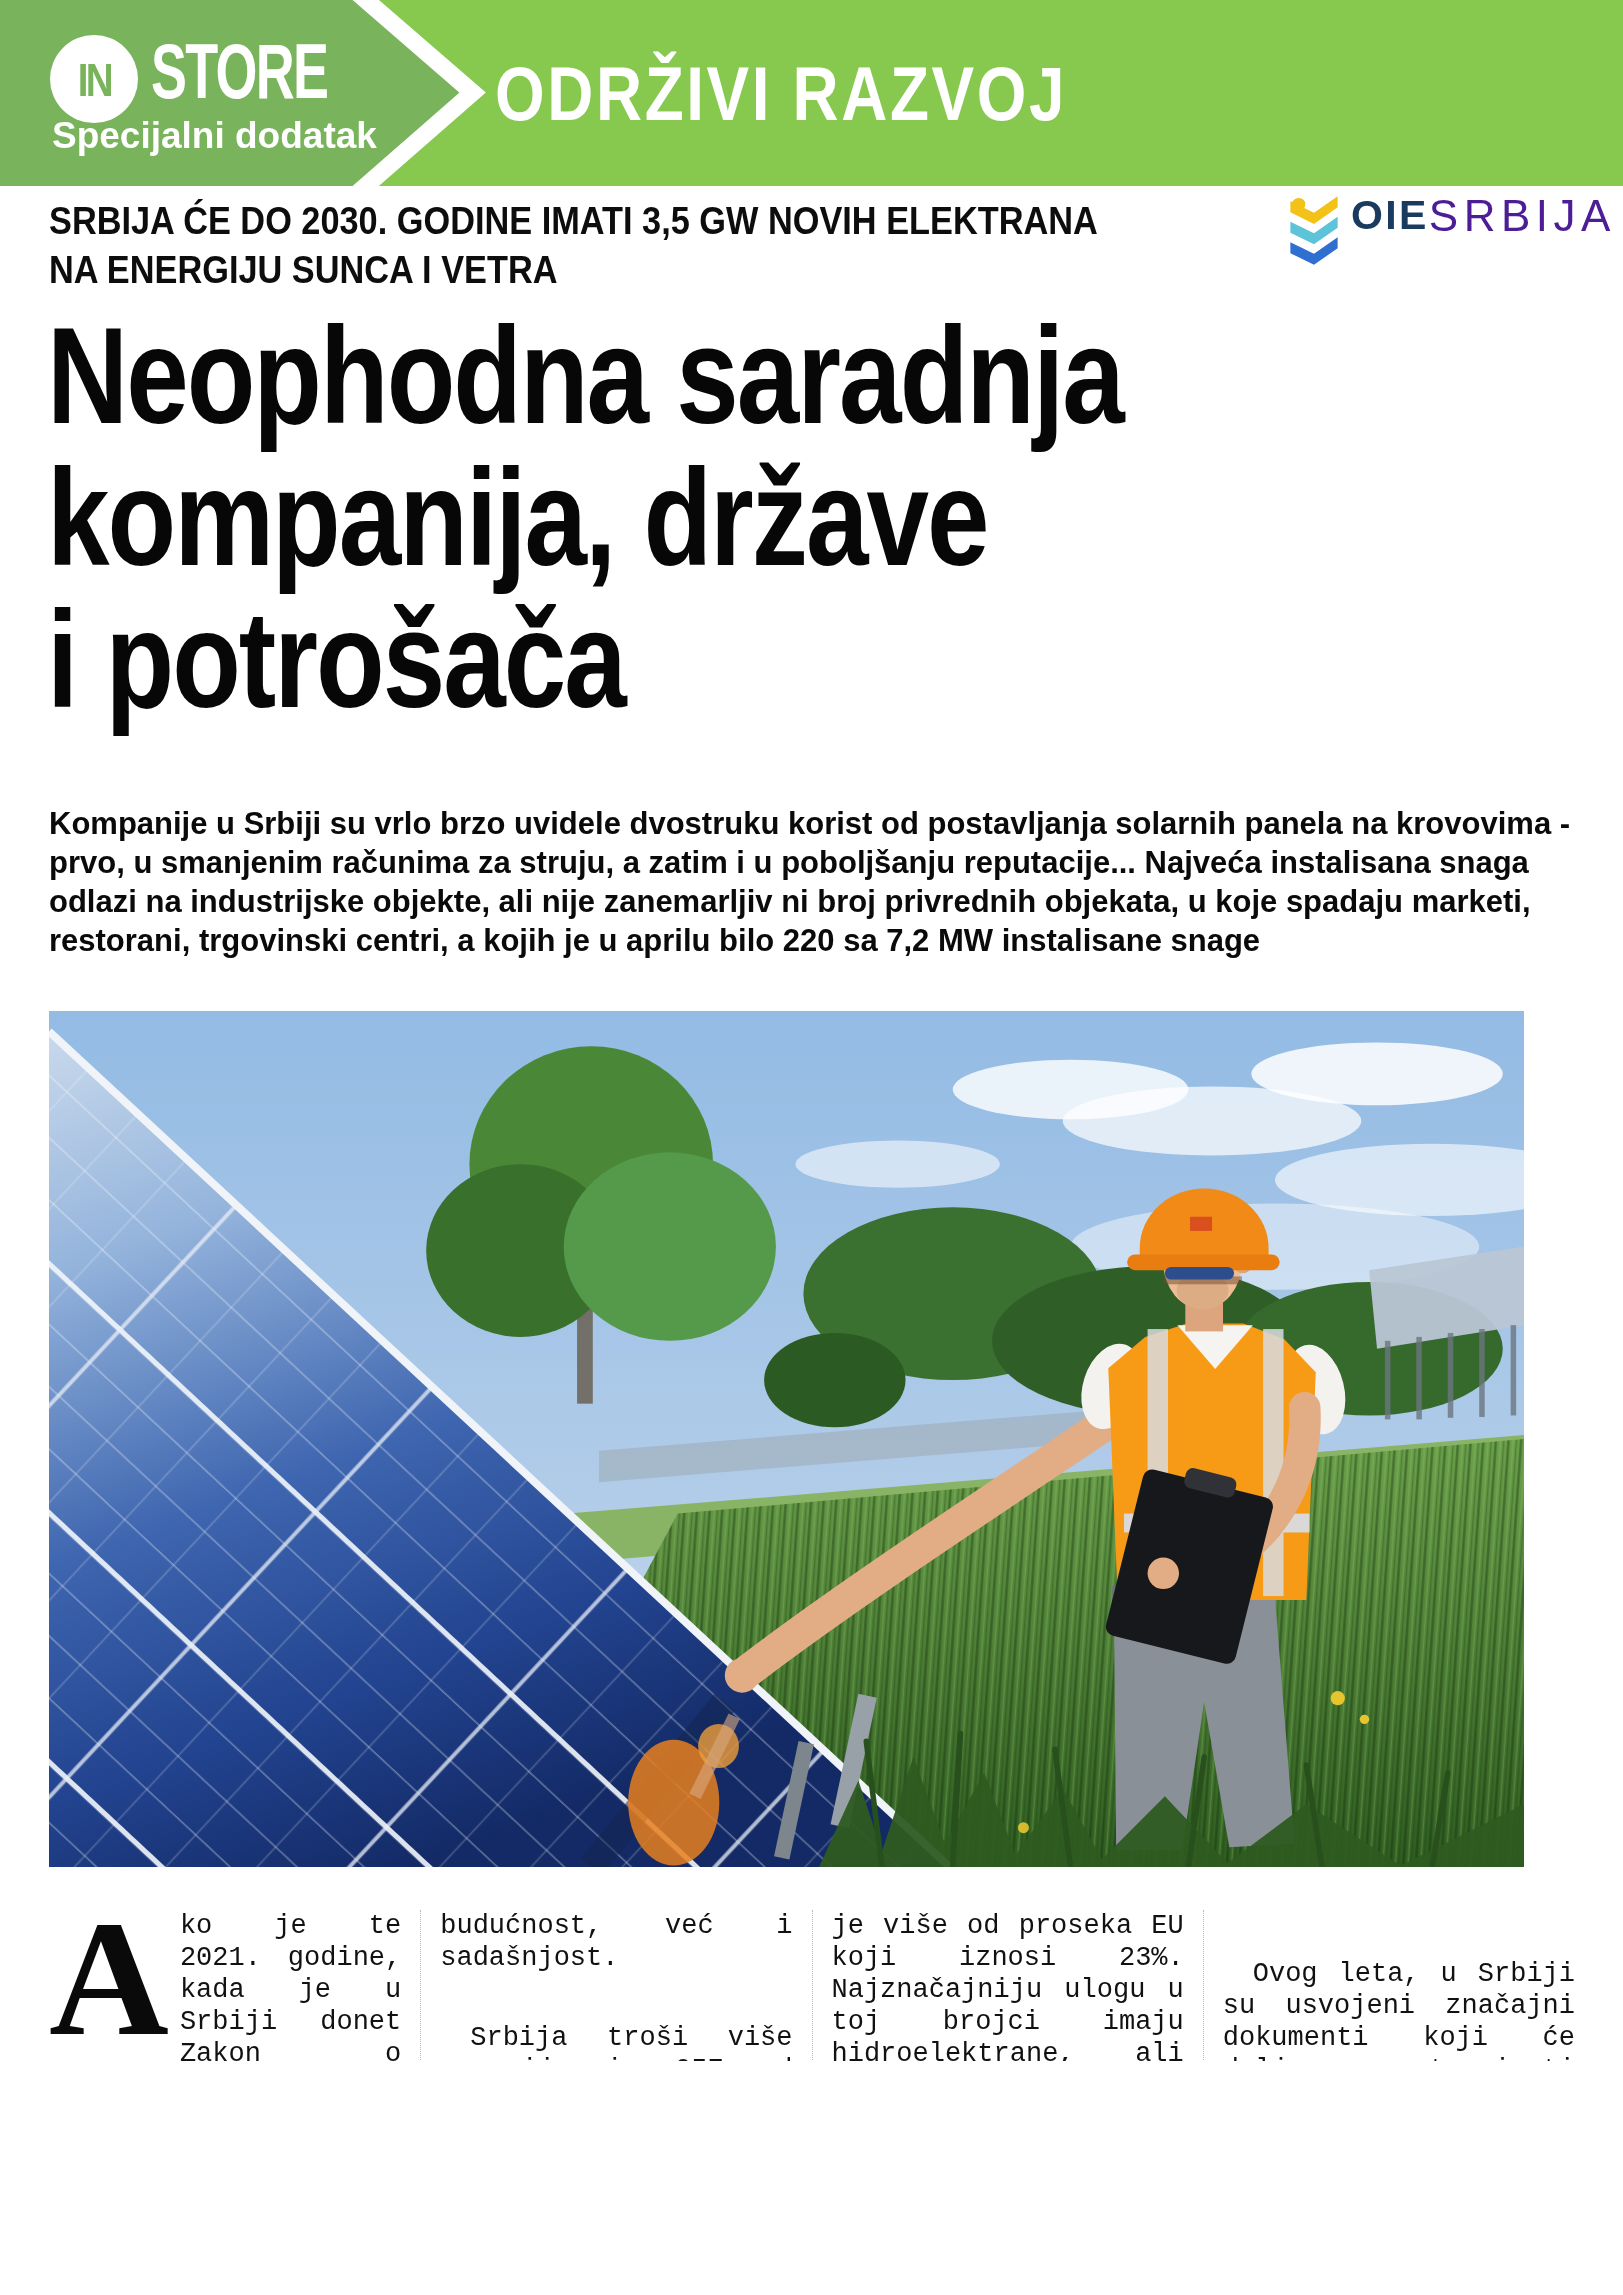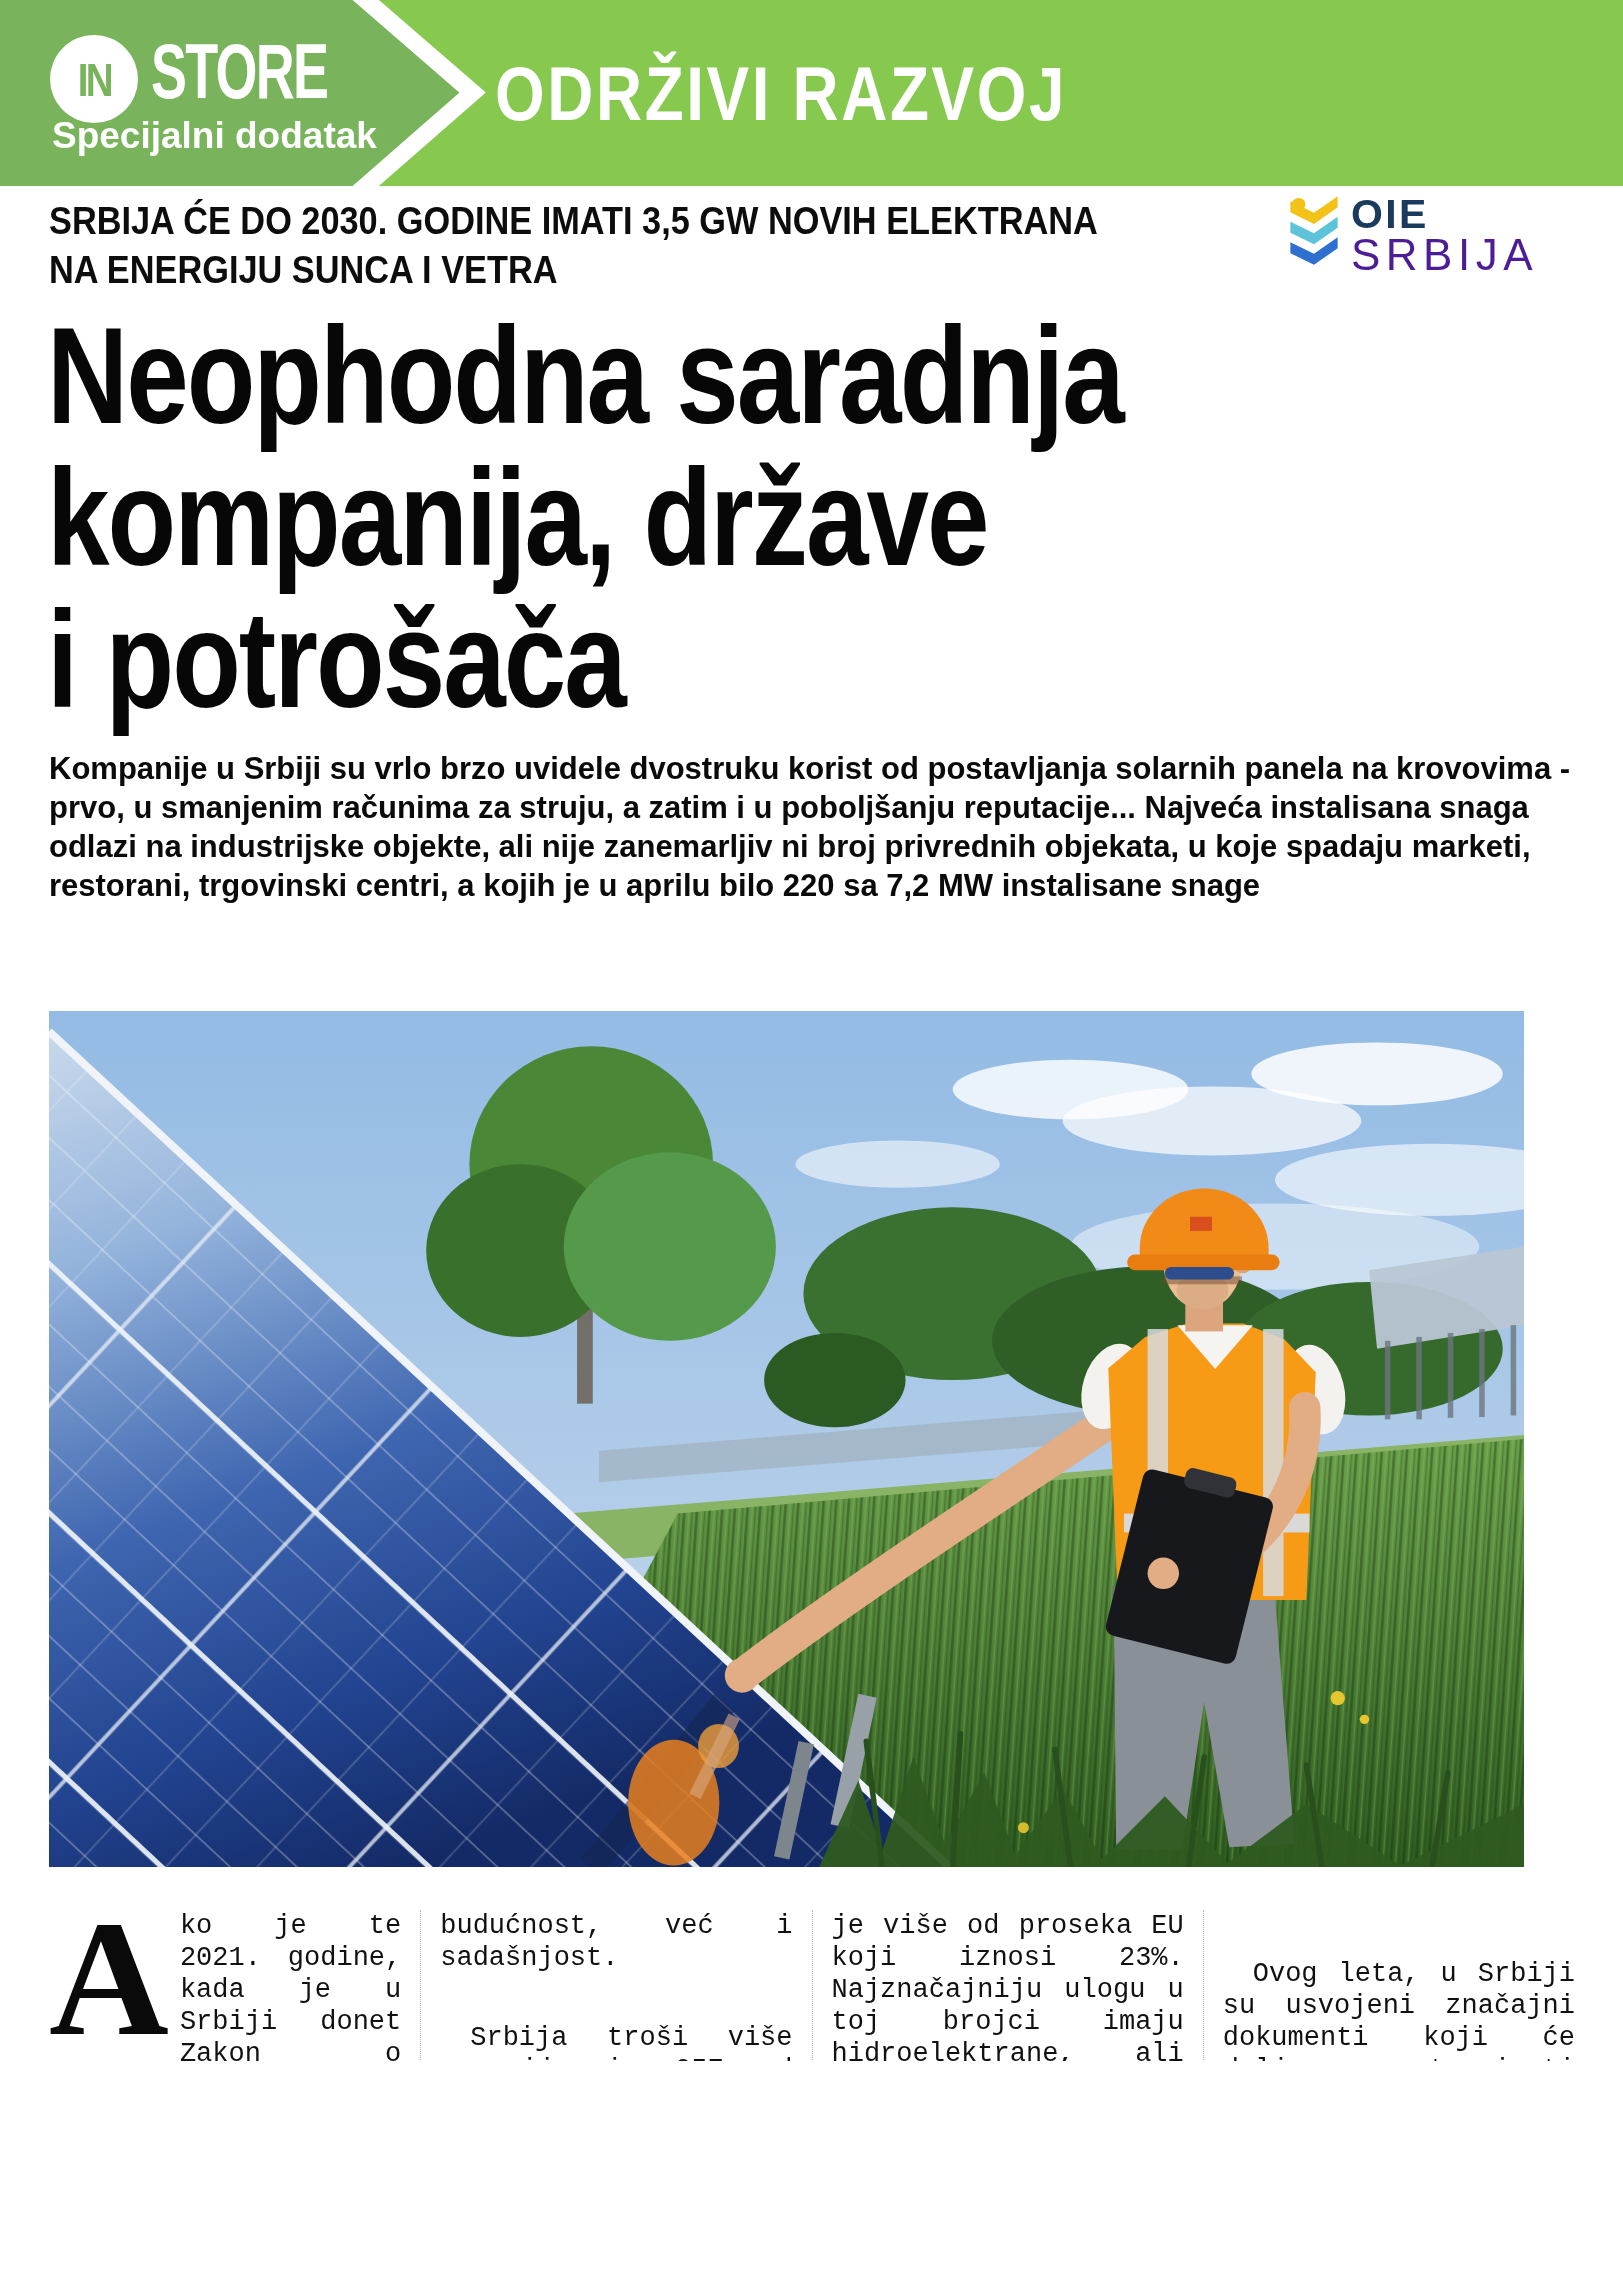--- a/index.html
+++ b/index.html
@@ -19,32 +19,32 @@
       white-space:nowrap;}
   .section-title{position:absolute;left:495px;top:50px;font-size:76px;font-weight:800;color:#ffffff;
       letter-spacing:3.1px;transform:scaleX(0.84);transform-origin:left top;white-space:nowrap;}
 
   
   .kicker{position:absolute;left:49px;top:196px;color:#0d0d0d;font-weight:800;font-size:39px;
       line-height:49px;transform:scaleX(0.88);transform-origin:left top;white-space:nowrap;}
 
   
   .oie-logo{position:absolute;left:1288px;top:195px;display:flex;align-items:flex-start;gap:11px;}
-  .oie-text{display:flex;flex-direction:column;}
+  .oie-text{display:flex;align-items:center;}
   .oie-title{font-size:41px;font-weight:800;color:#1a3a5e;letter-spacing:2.4px;line-height:39px;}
   .oie-sub{font-size:44px;font-weight:400;color:#4c1d95;letter-spacing:5.5px;line-height:41px;}
 
   
   .headline{position:absolute;left:47px;top:305px;margin:0;color:#070707;font-size:137px;
       font-weight:800;line-height:142px;letter-spacing:-2.4px;transform:scaleX(0.82);
       transform-origin:left top;white-space:nowrap;}
   .headline span{display:block;}
 
   
-  .lead{position:absolute;left:49px;top:749px;width:1531px;margin:0;color:#0a0a0a;
+  .lead{position:absolute;left:49px;top:804px;width:1531px;margin:0;color:#0a0a0a;
       font-size:31px;font-weight:700;line-height:39px;}
 
   
   .photo{position:absolute;left:49px;top:1011px;width:1475px;height:856px;margin:0;}
   .photo svg{display:block;width:100%;height:100%;}
 
   
   .columns{position:absolute;left:49px;top:1910px;width:1526px;display:flex;
       font-family:"Liberation Serif",serif;color:#111;}
   .col{flex:1;font-size:27px;line-height:32px;text-align:justify;}

